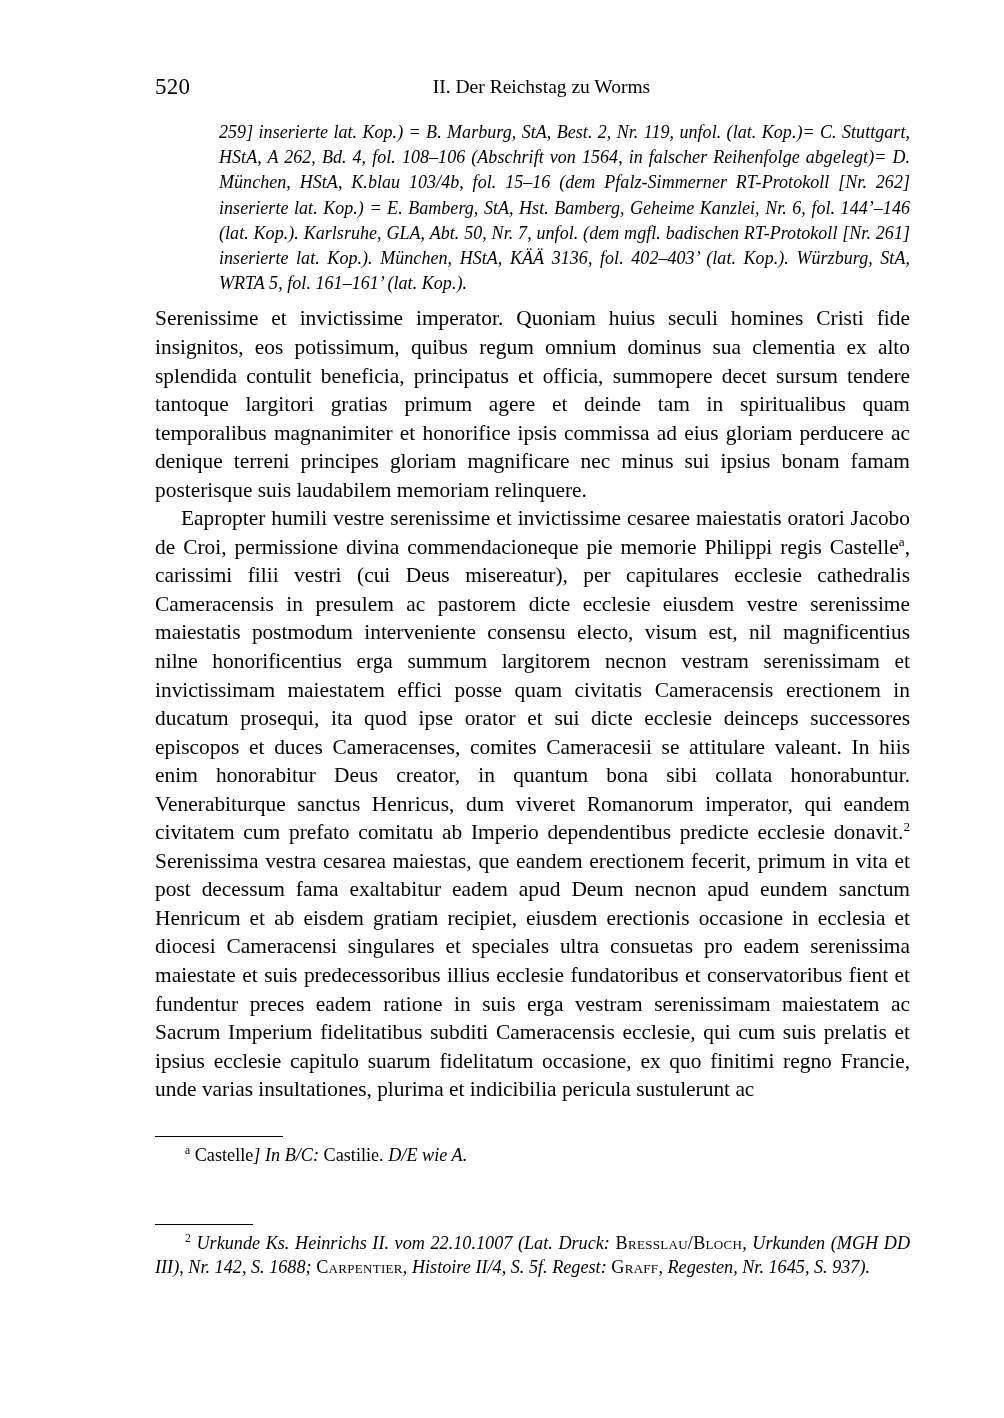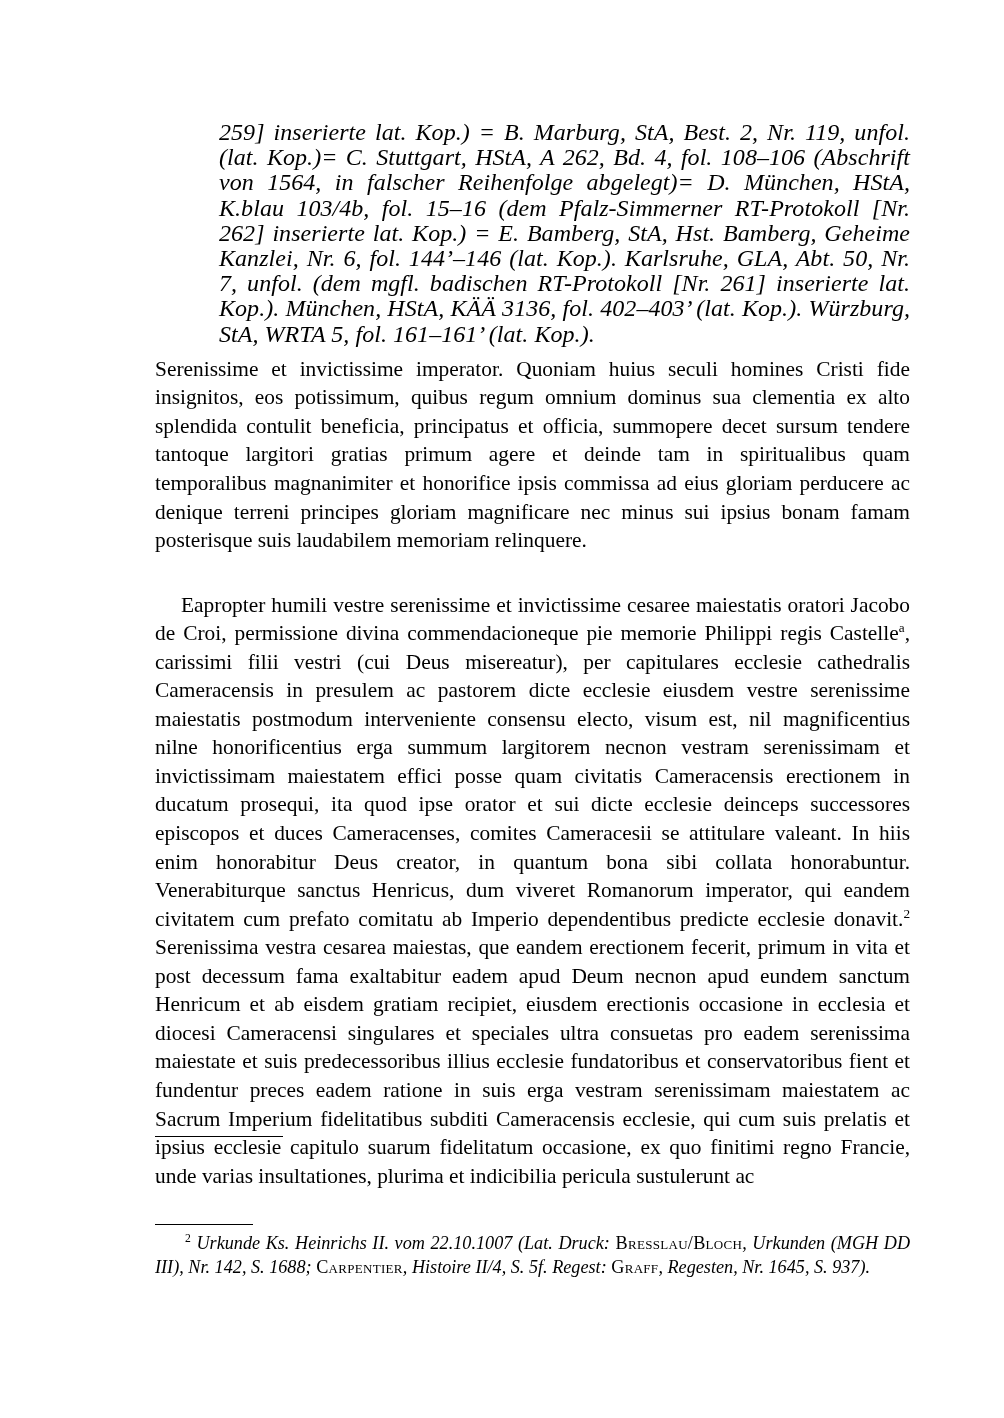--- a/index.html
+++ b/index.html
@@ -56,40 +56,40 @@
     left: 155px;
     top: 120px;
     width: 755px;
   }
 
   
   .srcblock {
     margin: 0 0 8px 64px;
     width: 691px;
     font-style: italic;
-    font-size: 24px;
+    font-size: 18px;
     line-height: 25.2px;
     text-align: justify;
     text-justify: inter-word;
     hyphens: none;
     letter-spacing: 0.05px;
   }
 
   
   .para {
     margin: 0;
     width: 755px;
     font-size: 21.4px;
     line-height: 28.55px;
     text-align: justify;
     text-justify: inter-word;
     hyphens: none;
   }
   .para.first { }
-  .para.indent { text-indent: 26px; margin-top: 36px; }
+  .para.indent { text-indent: 26px; }
 
   sup {
     font-size: 0.62em;
     line-height: 0;
     vertical-align: 0.62em;
   }
 
   
   .notes {
     position: absolute;
@@ -128,33 +128,38 @@
     font-variant: small-caps;
     letter-spacing: 0.3px;
   }
   .note-fn .note { font-style: italic; }
 </style>
 </head>
 <body>
 
 <div class="page">
 
+  <div class="runhead">
+    <div class="folio">520</div>
+    <div class="runhead-title">II. Der Reichstag zu Worms</div>
+  </div>
 
   <div class="col">
 
     <p class="srcblock">259] inserierte lat. Kop.) = B. Marburg, StA, Best. 2, Nr. 119, unfol. (lat. Kop.)= C. Stuttgart, HStA, A 262, Bd. 4, fol. 108–106 (Abschrift von 1564, in falscher Reihenfolge abgelegt)= D. München, HStA, K.blau 103/4b, fol. 15–16 (dem Pfalz-Simmerner RT-Protokoll [Nr. 262] inserierte lat. Kop.) = E. Bamberg, StA, Hst. Bamberg, Geheime Kanzlei, Nr. 6, fol. 144’–146 (lat. Kop.). Karlsruhe, GLA, Abt. 50, Nr. 7, unfol. (dem mgfl. badischen RT-Protokoll [Nr. 261] inserierte lat. Kop.). München, HStA, KÄÄ 3136, fol. 402–403’ (lat. Kop.). Würzburg, StA, WRTA 5, fol. 161–161’ (lat. Kop.).</p>
 
     <p class="para first">Serenissime et invictissime imperator. Quoniam huius seculi homines Cristi fide insignitos, eos potissimum, quibus regum omnium dominus sua clementia ex alto splendida contulit beneficia, principatus et officia, summopere decet sursum tendere tantoque largitori gratias primum agere et deinde tam in spiritualibus quam temporalibus magnanimiter et honorifice ipsis commissa ad eius gloriam perducere ac denique terreni principes gloriam magnificare nec minus sui ipsius bonam famam posterisque suis laudabilem memoriam relinquere.</p>
 
     <p class="para indent"><span>Eapropter humili vestre serenissime et invictissime cesaree maiestatis oratori Jacobo de Croi, permissione divina commendacioneque pie memorie Philippi regis Castelle</span><sup>a</sup><span>, carissimi filii vestri (cui Deus misereatur), per capitulares ecclesie cathedralis Cameracensis in presulem ac pastorem dicte ecclesie eiusdem vestre serenissime maiestatis postmodum interveniente consensu electo, visum est, nil magnificentius nilne honorificentius erga summum largitorem necnon vestram serenissimam et invictissimam maiestatem effici posse quam civitatis Cameracensis erectionem in ducatum prosequi, ita quod ipse orator et sui dicte ecclesie deinceps successores episcopos et duces Cameracenses, comites Cameracesii se attitulare valeant. In hiis enim honorabitur Deus creator, in quantum bona sibi collata honorabuntur. Venerabiturque sanctus Henricus, dum viveret Romanorum imperator, qui eandem civitatem cum prefato comitatu ab Imperio dependentibus predicte ecclesie donavit.</span><sup>2</sup><span> Serenissima vestra cesarea maiestas, que eandem erectionem fecerit, primum in vita et post decessum fama exaltabitur eadem apud Deum necnon apud eundem sanctum Henricum et ab eisdem gratiam recipiet, eiusdem erectionis occasione in ecclesia et diocesi Cameracensi singulares et speciales ultra consuetas pro eadem serenissima maiestate et suis predecessoribus illius ecclesie fundatoribus et conservatoribus fient et fundentur preces eadem ratione in suis erga vestram serenissimam maiestatem ac Sacrum Imperium fidelitatibus subditi Cameracensis ecclesie, qui cum suis prelatis et ipsius ecclesie capitulo suarum fidelitatum occasione, ex quo finitimi regno Francie, unde varias insultationes, plurima et indicibilia pericula sustulerunt ac</span></p>
 
   </div>
 
   <div class="notes note-var">
     <div class="rule rule-var"></div>
+    <p class="note"><span class="marker"><sup>a</sup></span> <span class="rm">Castelle</span><span class="it">]</span> <span class="it">In B/C:</span> <span class="rm">Castilie.</span> <span class="it">D/E wie A.</span></p>
   </div>
 
   <div class="notes note-fn">
     <div class="rule rule-fn"></div>
     <p class="note"><span class="marker"><sup>2</sup></span> <span class="it">Urkunde Ks. Heinrichs II. vom 22.10.1007 (Lat. Druck:</span> <span class="sc">Bresslau/Bloch</span><span class="it">, Urkunden (MGH DD III), Nr. 142, S. 1688;</span> <span class="sc">Carpentier</span><span class="it">, Histoire II/4, S. 5f. Regest:</span> <span class="sc">Graff</span><span class="it">, Regesten, Nr. 1645, S. 937).</span></p>
   </div>
 
 </div>
 
 </body></html>

